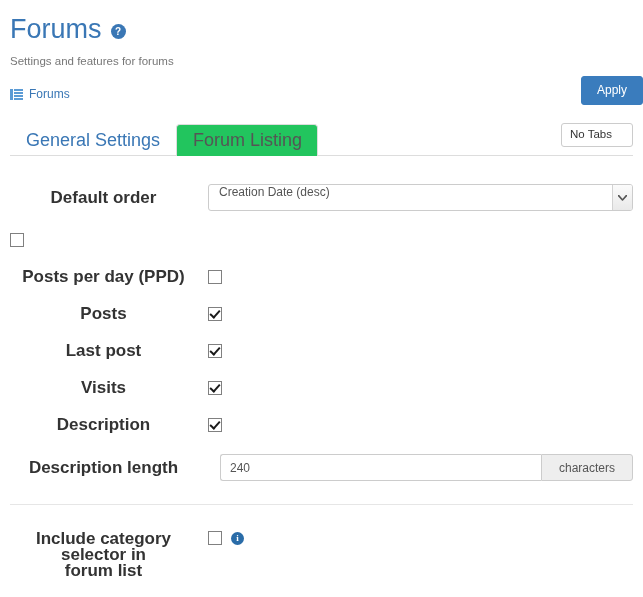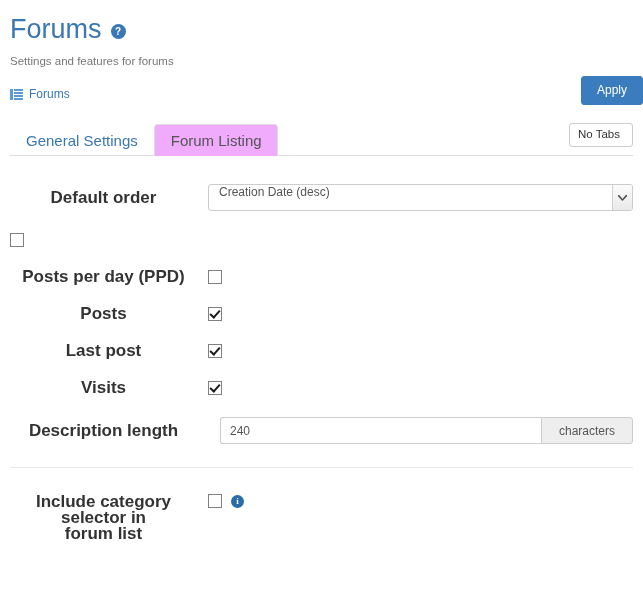--- a/index.html
+++ b/index.html
@@ -103,52 +103,52 @@
   }
   .tabs-strip {
     display: flex;
     align-items: flex-end;
     border-bottom: 1px solid #dddddd;
     height: 32px;
     position: relative;
     z-index: 1;
   }
   .tab {
-    font-size: 15px;
+    font-size: 18px;
     padding: 8px 15px 8px 15px;
     line-height: 15px;
     cursor: pointer;
     border: 1px solid transparent;
     border-bottom: none;
     margin-bottom: -1px;
     border-radius: 4px 4px 0 0;
     text-align: right;
   }
   .tab.inactive {
     color: #3a77b5;
     background: transparent;
   }
   .tab.active {
     color: #555555;
-    background: #f0abfc;
+    background: #22c55e;
     border-color: #dddddd;
     border-bottom-color: #ffffff;
     padding-left: 16px;
   }
   .no-tabs-btn {
     position: absolute;
     right: 10px;
     top: 0px;
     background: #ffffff;
     border: 1px solid #cccccc;
     border-radius: 3px;
     font-size: 11.5px;
     font-family: "Liberation Sans", sans-serif;
     color: #333333;
-    padding: 4px 12px 5px 8px;
+    padding: 4px 20px 5px 8px;
     line-height: 13px;
     cursor: pointer;
   }
 
   
   .form-area {
     padding: 0 10px;
   }
   .form-row {
     display: flex;
@@ -372,20 +372,26 @@
     </div>
   </div>
 
   <div class="form-row">
     <div class="form-label">Visits</div>
     <div class="form-control-col">
       <span class="cb checked"></span>
     </div>
   </div>
 
+  <div class="form-row">
+    <div class="form-label">Description</div>
+    <div class="form-control-col">
+      <span class="cb checked"></span>
+    </div>
+  </div>
 
   <div class="form-row">
     <div class="form-label">Description length</div>
     <div class="form-control-col">
       <div class="input-group">
         <input class="text-input" type="text" value="240" style="">
         <span class="input-addon">characters</span>
       </div>
     </div>
   </div>

